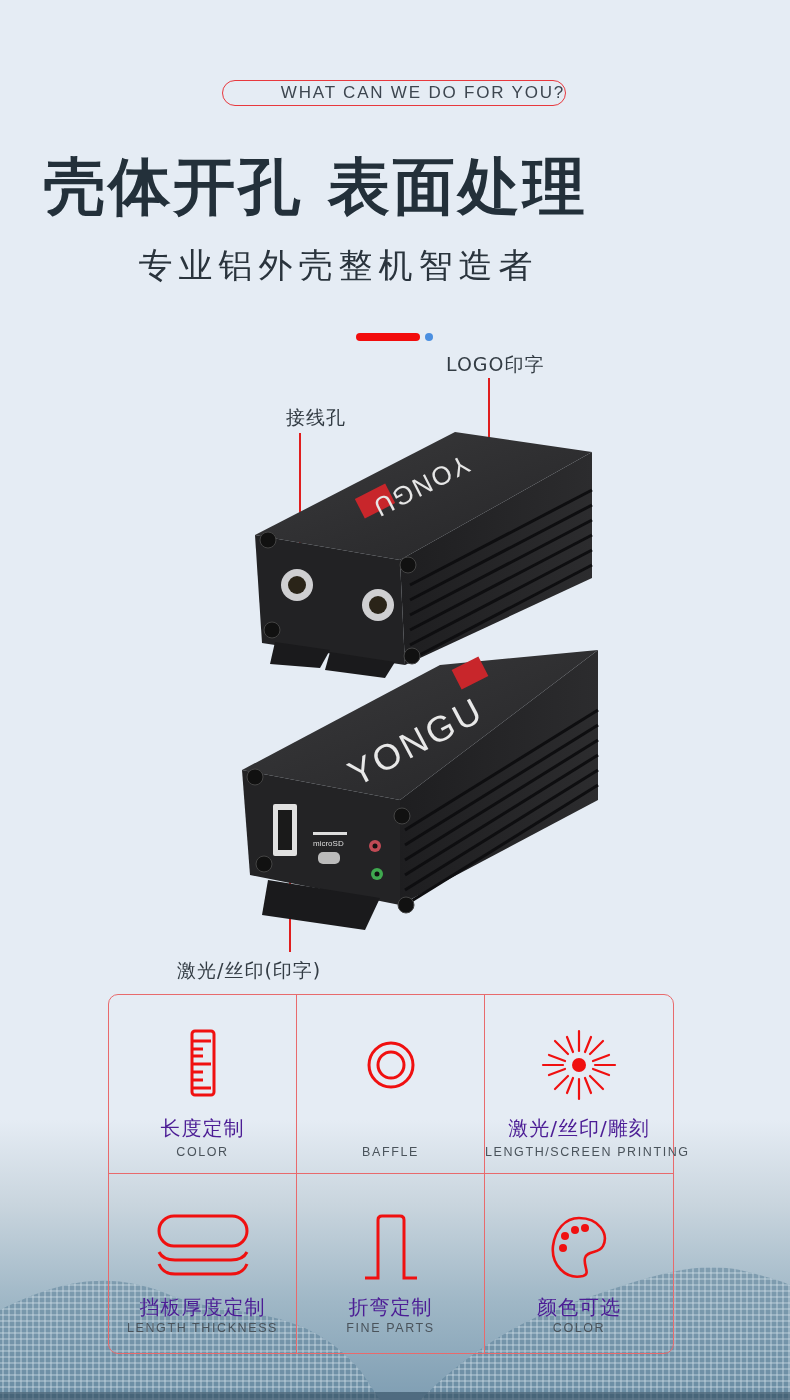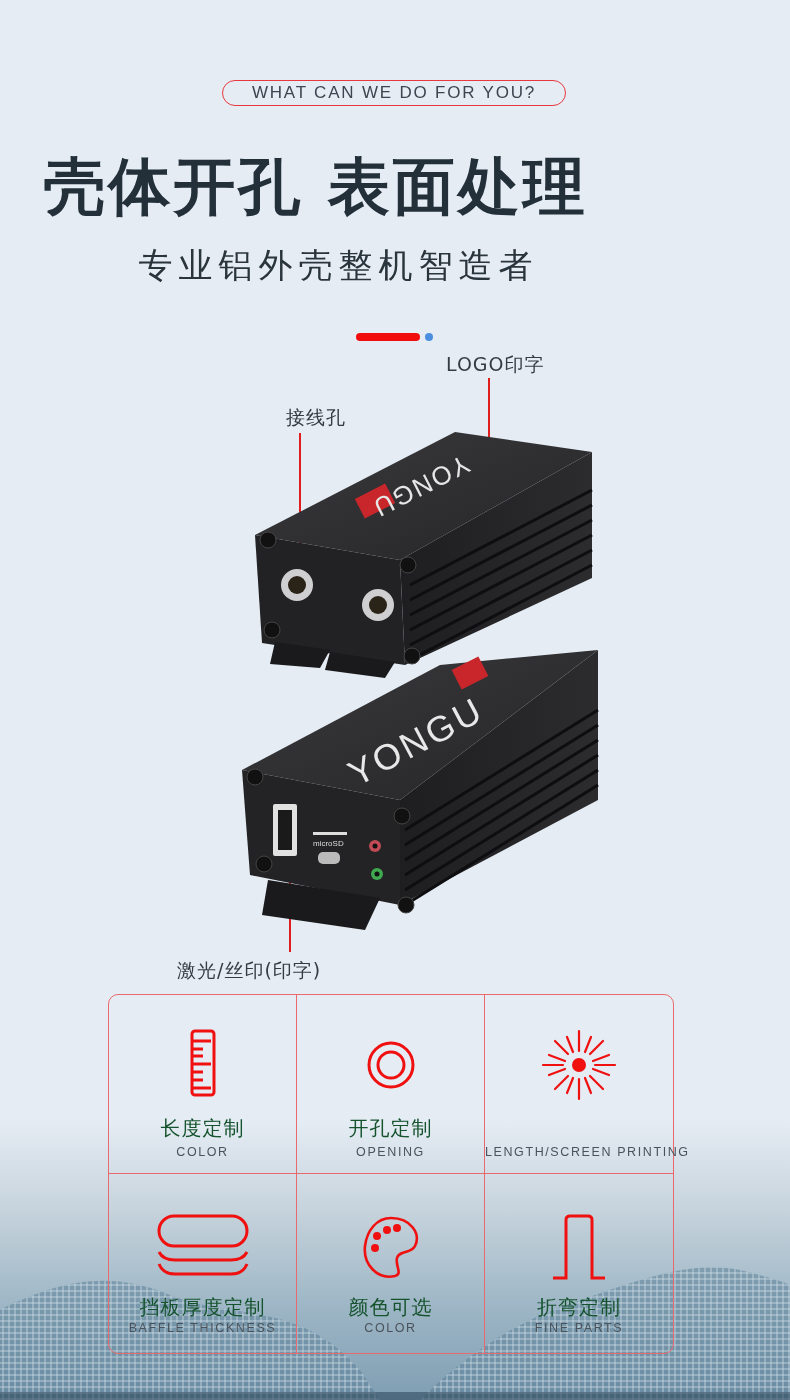--- a/index.html
+++ b/index.html
@@ -11,21 +11,21 @@
   }
   .page { position: absolute; left: 0; top: 0; width: 790px; height: 1400px; }
   .bg-bottom {
     position: absolute; left: 0; top: 1120px; width: 790px; height: 280px;
     background: linear-gradient(180deg, #e5ecf4 0%, #c9d5de 30%, #9fb7c6 65%, #7f9eb3 100%);
   }
   .mesh { position: absolute; left: 0; top: 1240px; width: 790px; height: 160px; }
   .pill {
     position: absolute; left: 222px; top: 80px; width: 344px; height: 26px;
     border: 1.5px solid #e8383d; border-radius: 14px; box-sizing: border-box;
-    text-align: center; line-height: 23px; font-size: 17px; letter-spacing: 1.8px;
+    text-align: right; line-height: 23px; font-size: 17px; letter-spacing: 1.8px;
     color: #3d4650; font-family: "Liberation Sans", sans-serif;
   }
   .title {
     position: absolute; left: 0; top: 145px; width: 631px; text-align: center;
     font-size: 62px; font-weight: bold; color: #23303a; letter-spacing: 3px;
   }
   .subtitle {
     position: absolute; left: 0; top: 243px; width: 677px; text-align: center;
     font-size: 34px; color: #2a343d; letter-spacing: 6px;
   }
@@ -39,21 +39,21 @@
     border: 1.5px solid #e86a6c; border-radius: 10px; box-sizing: border-box;
     display: grid; grid-template-columns: 1fr 1fr 1fr; grid-template-rows: 1fr 1fr;
   }
   .cell {
     position: relative; border-right: 1px solid #e86a6c; border-bottom: 1px solid #e86a6c;
     text-align: center;
   }
   .cell:nth-child(3n) { border-right: none; }
   .cell:nth-child(n+4) { border-bottom: none; }
   .cell .icon { position: absolute; left: 50%; top: 34px; transform: translateX(-50%); width: 80px; height: 72px; }
-  .cell .cn { position: absolute; left: 0; width: 100%; top: 120px; font-size: 20px; color: #14532d; letter-spacing: 1px; }
+  .cell .cn { position: absolute; left: 0; width: 100%; top: 120px; font-size: 20px; color: #4c1d95; letter-spacing: 1px; }
   .cell .en { position: absolute; left: 0; width: 100%; top: 150px; font-size: 12.5px; color: #4a535b; letter-spacing: 1.6px; font-family: "Liberation Sans", sans-serif; white-space: nowrap; }
   .cell.r2 .icon { top: 38px; }
   .cell.r2 .cn { top: 120px; }
   .cell.r2 .en { top: 147px; }
 </style>
 </head>
 <body>
 
 <div class="page">
 
@@ -178,22 +178,21 @@
       </svg>
       <div class="cn">长度定制</div>
       <div class="en">COLOR</div>
     </div>
 
     <div class="cell">
       <svg class="icon" viewBox="0 0 80 72">
         <circle cx="40" cy="36" r="22" fill="none" stroke="#f01010" stroke-width="3"></circle>
         <circle cx="40" cy="36" r="13" fill="none" stroke="#f01010" stroke-width="3"></circle>
       </svg>
-      <div class="cn">开孔定制</div>
-      <div class="en">OPENING</div>
+      <div class="en">BAFFLE</div>
     </div>
 
     <div class="cell">
       <svg class="icon" viewBox="0 0 80 72">
         <circle cx="40" cy="36" r="7" fill="#f01010"></circle>
         <g stroke="#f01010" stroke-width="2.2" stroke-linecap="round">
           <line x1="40" y1="2" x2="40" y2="22"></line>
             <line x1="40" y1="50" x2="40" y2="70"></line>
           <line x1="4" y1="36" x2="24" y2="36"></line>
             <line x1="56" y1="36" x2="76" y2="36"></line>
@@ -204,47 +203,48 @@
           <line x1="28" y1="8" x2="34" y2="23"></line>
             <line x1="46" y1="49" x2="52" y2="64"></line>
           <line x1="52" y1="8" x2="46" y2="23"></line>
             <line x1="34" y1="49" x2="28" y2="64"></line>
           <line x1="10" y1="26" x2="26" y2="32"></line>
             <line x1="54" y1="40" x2="70" y2="46"></line>
           <line x1="70" y1="26" x2="54" y2="32"></line>
             <line x1="26" y1="40" x2="10" y2="46"></line>
         </g>
       </svg>
+      <div class="cn">激光/丝印/雕刻</div>
       <div class="en">LENGTH/SCREEN PRINTING</div>
     </div>
 
     <div class="cell r2">
       <svg class="icon" viewBox="0 0 100 72" style="width:100px;">
         <rect x="6" y="4" width="88" height="30" rx="15" fill="none" stroke="#f01010" stroke-width="3"></rect>
         <path d="M6 40 Q10 48 22 48 L78 48 Q90 48 94 40" fill="none" stroke="#f01010" stroke-width="3"></path>
         <path d="M6 52 Q10 62 22 62 L78 62 Q90 62 94 52" fill="none" stroke="#f01010" stroke-width="3"></path>
       </svg>
       <div class="cn">挡板厚度定制</div>
-      <div class="en">BAFFLE THICKNESS</div>
+      <div class="en">LENGTH THICKNESS</div>
+    </div>
+
+    <div class="cell r2">
+      <svg class="icon" viewBox="0 0 80 72">
+        <path d="M14 66 L27 66 L27 8 Q27 4 31 4 L49 4 Q53 4 53 8 L53 66 L66 66" fill="none" stroke="#f01010" stroke-width="3"></path>
+      </svg>
+      <div class="cn">折弯定制</div>
+      <div class="en">FINE PARTS</div>
     </div>
 
     <div class="cell r2">
       <svg class="icon" viewBox="0 0 80 72">
         <path d="M40 6 C60 6 70 22 64 34 C60 42 48 38 46 46 C44 54 52 62 44 64 C26 68 12 52 14 34 C16 18 26 6 40 6 Z" fill="none" stroke="#f01010" stroke-width="2.6"></path>
         <circle cx="26" cy="24" r="4" fill="#f01010"></circle>
         <circle cx="36" cy="18" r="4" fill="#f01010"></circle>
         <circle cx="46" cy="16" r="4" fill="#f01010"></circle>
         <circle cx="24" cy="36" r="4" fill="#f01010"></circle>
       </svg>
       <div class="cn">颜色可选</div>
       <div class="en">COLOR</div>
     </div>
 
-    <div class="cell r2">
-      <svg class="icon" viewBox="0 0 80 72">
-        <path d="M14 66 L27 66 L27 8 Q27 4 31 4 L49 4 Q53 4 53 8 L53 66 L66 66" fill="none" stroke="#f01010" stroke-width="3"></path>
-      </svg>
-      <div class="cn">折弯定制</div>
-      <div class="en">FINE PARTS</div>
-    </div>
-
   </div>
 </div>
 
 </body></html>

